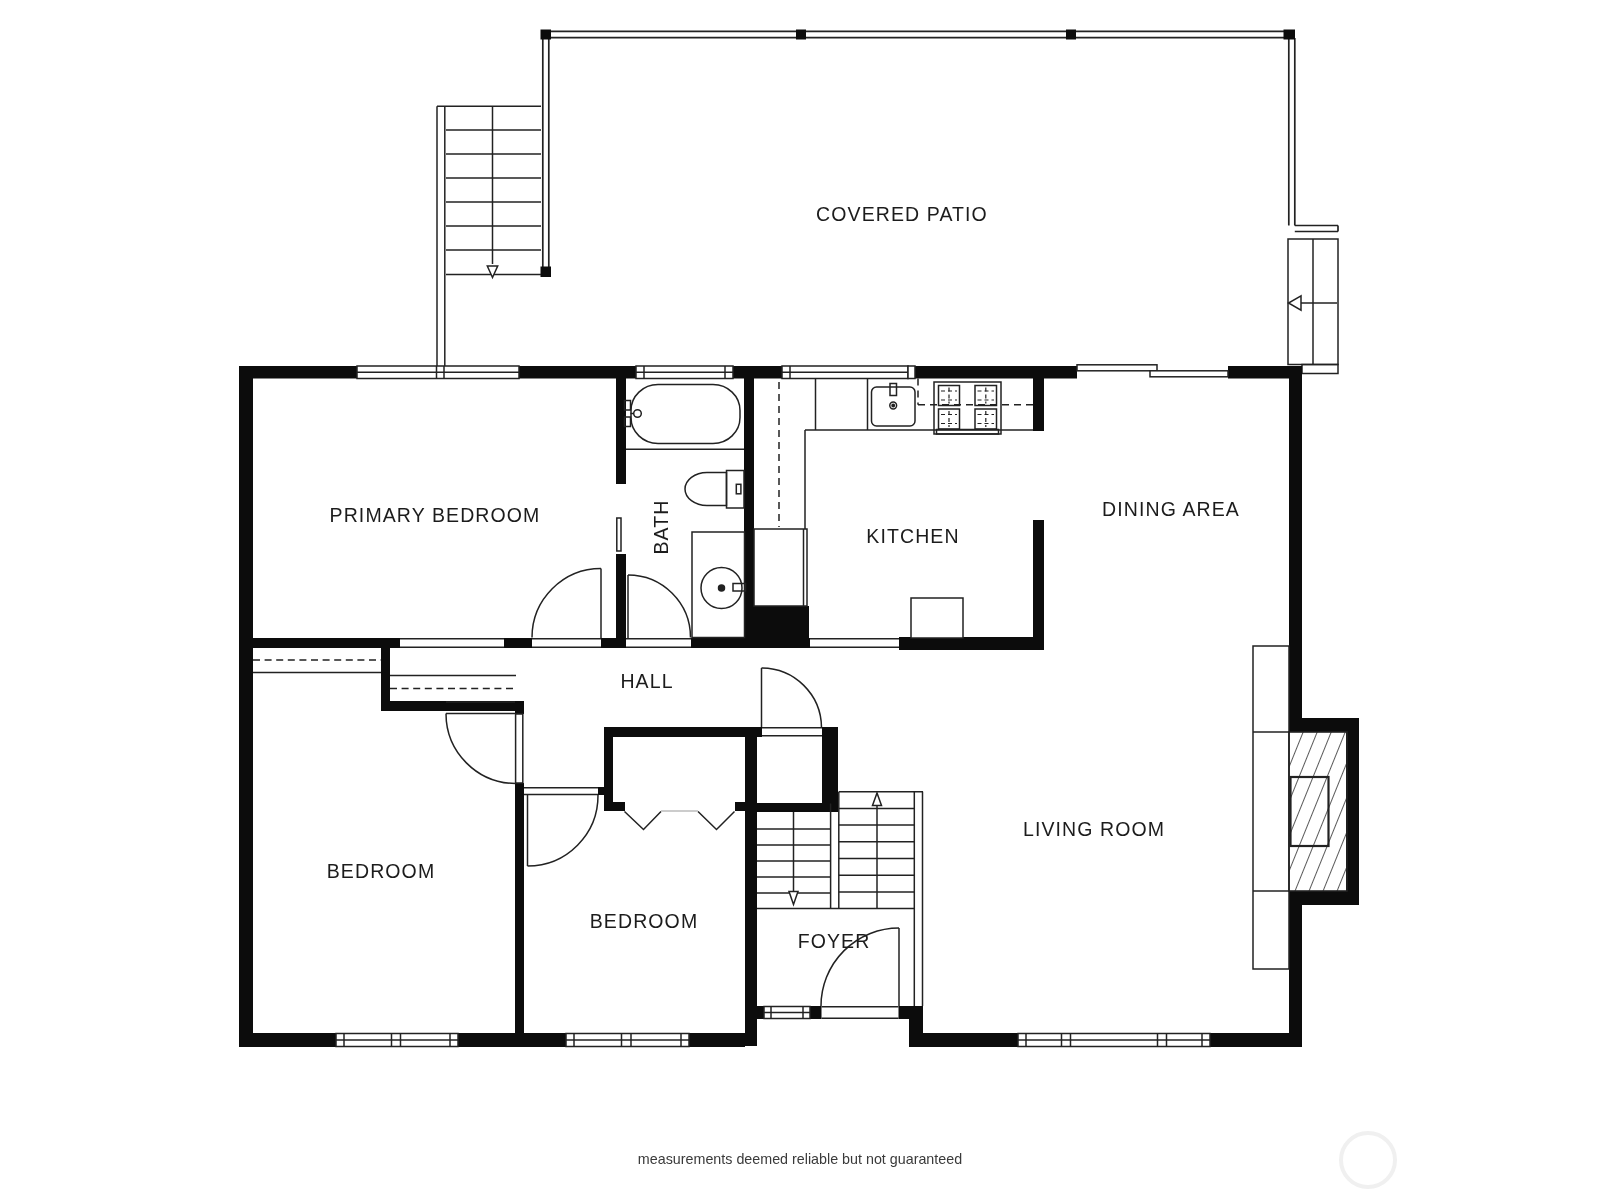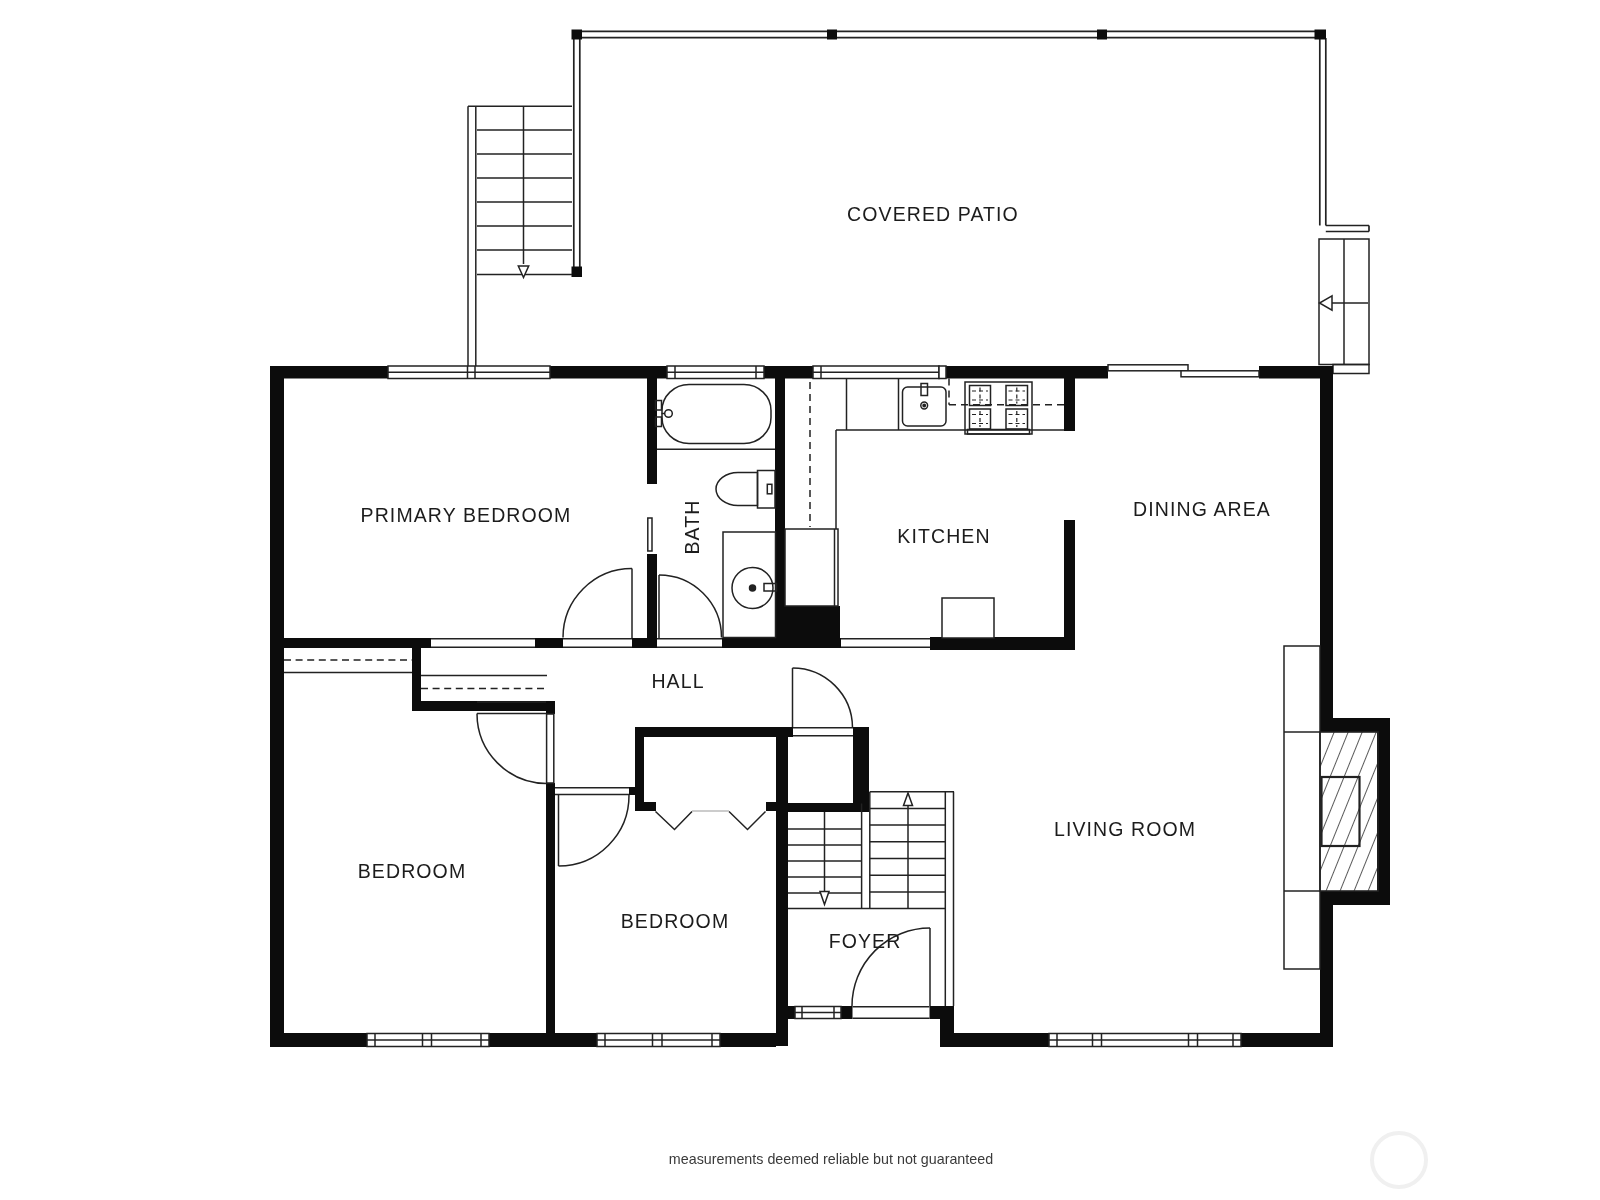--- a/index.html
+++ b/index.html
@@ -1,16 +1,16 @@
 <!DOCTYPE html>
 <html><head>
 <meta charset="utf-8">
 <style>
   html,body{margin:0;padding:0;background:#fff;}
-  .page{position:relative;width:1468px;height:1200px;background:#fff;overflow:hidden;padding-left:31px;}
+  .page{position:relative;width:1468px;height:1200px;background:#fff;overflow:hidden;}
   svg{display:block;}
   text{font-family:"Liberation Sans",sans-serif;fill:#1c1c1c;}
   .lbl{font-size:19.5px;letter-spacing:1.1px;}
   .ftr{font-size:14.3px;letter-spacing:0px;fill:#3a3a3a;}
 </style>
 </head>
 <body>
 <div class="page">
 <svg width="1600" height="1200" viewBox="0 0 1600 1200">
 <rect x="0" y="0" width="1600" height="1200" fill="#ffffff"></rect>

